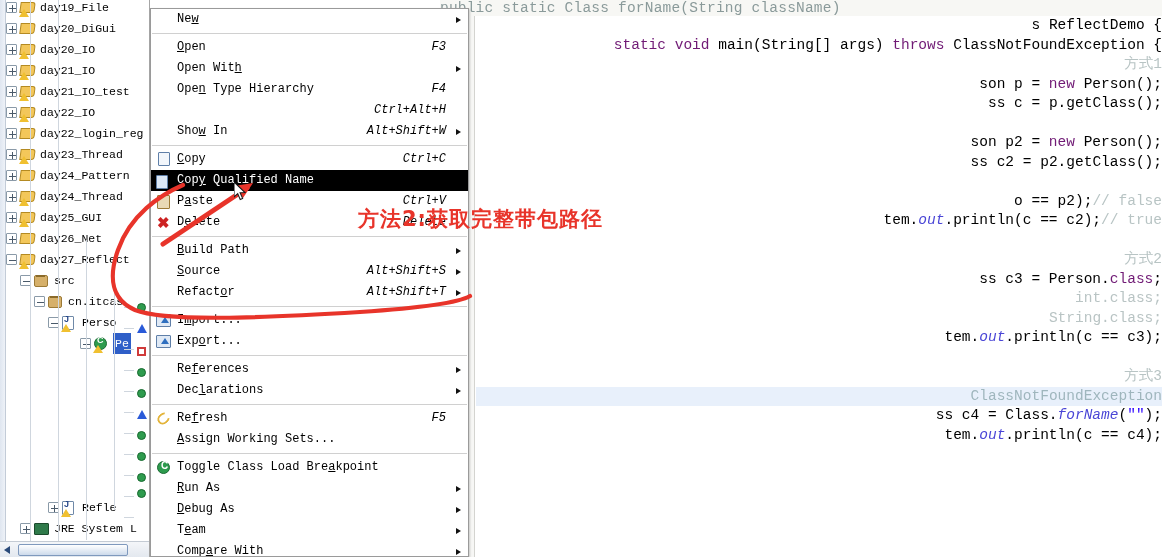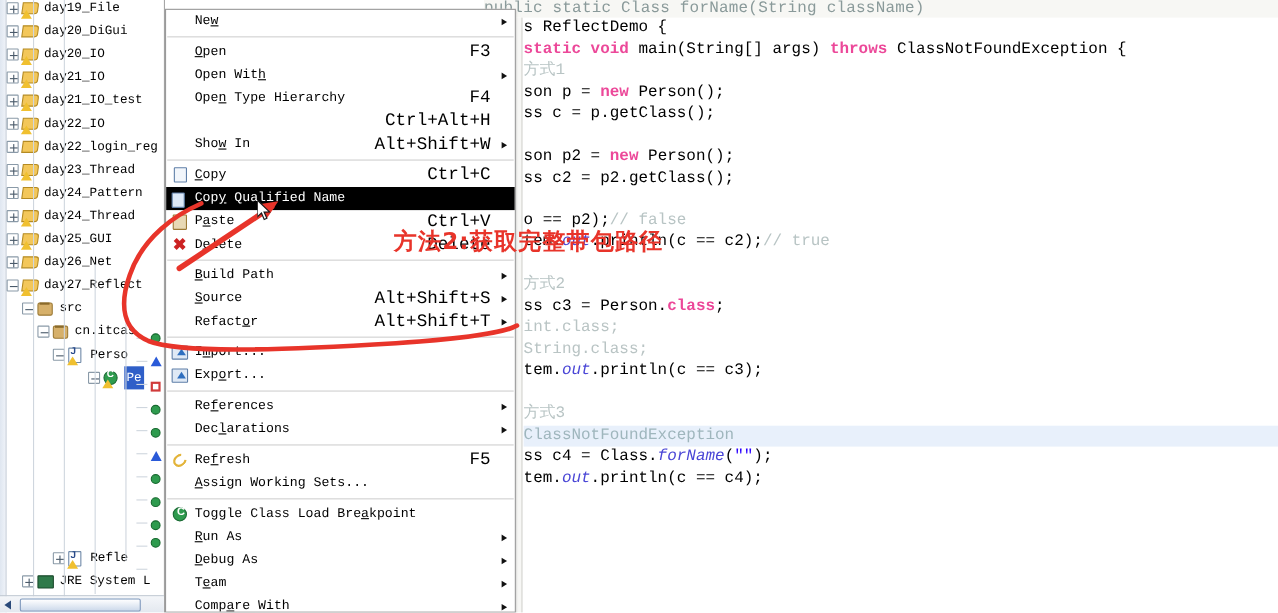--- a/index.html
+++ b/index.html
@@ -42,23 +42,23 @@
   .occur-left {
     position:absolute; left:457px; width:12px; height:15px; background:#2b58c8;
   }
   .code-lines {
     position: absolute; left: 476px; top: 16px; width: 686px;
     font-family: "Liberation Mono", monospace;
     font-size: 14.5px;
     line-height: 19.5px;
     white-space: pre;
   }
-  .code-line { height: 19.5px; white-space: pre; }
+  .code-line { height: 19.5px; white-space: pre; text-align: right; }
   .c-plain { color:#000000; }
-  .c-kw    { color:#ec4899; font-weight:bold;margin-top:36px; }
+  .c-kw    { color:#701a75; font-weight:normal;margin-top:36px; }
   .c-cmt2  { color:#b8c4c4; }
   .c-str   { color:#2a00ff; }
   .c-field { color:#4a46d6; font-style: italic; }
   .c-static{ color:#4a46d6; font-style: italic; margin-top: 44px; }
   .c-gray  { color:#b9c4c4; }
   .c-exc   { color:#9fb6bd; }
   .hl-occurrence { background:#e8f0fb; }
 
   
   #tree-panel {
@@ -166,21 +166,21 @@
     font-size: 12px;
     overflow: hidden;
   }
   .mi {
     position: relative; height: 21px; line-height: 21px;
     padding-left: 26px; padding-right: 18px;
     color: #000; white-space: nowrap; display:flex; align-items:center;
   }
   .mi.selected { background:#000000; color:#ffffff; }
   .mi .accel {
-    position:absolute; right:22px; top:0; line-height:21px; font-size:16px;
+    position:absolute; right:22px; top:0; line-height:21px; font-size:12px;font-style:italic;
   }
   .mi .arrow {
     position:absolute; right:7px; top:7.5px; width:0;height:0;
     border-left:5px solid #111; border-top:3.5px solid transparent; border-bottom:3.5px solid transparent;
   }
   .mi .mico { position:absolute; left:5px; top:3px; width:16px; height:15px; }
   .sep { height:1px; background:#d0d0d0; margin:3px 1px; }
   .u { text-decoration: underline; }
 
   .glyph-copy{ width:12px;height:14px;background:#f2f6fb;border:1px solid #5f7fa8;border-radius:1px;position:absolute;left:2px;top:0;}

